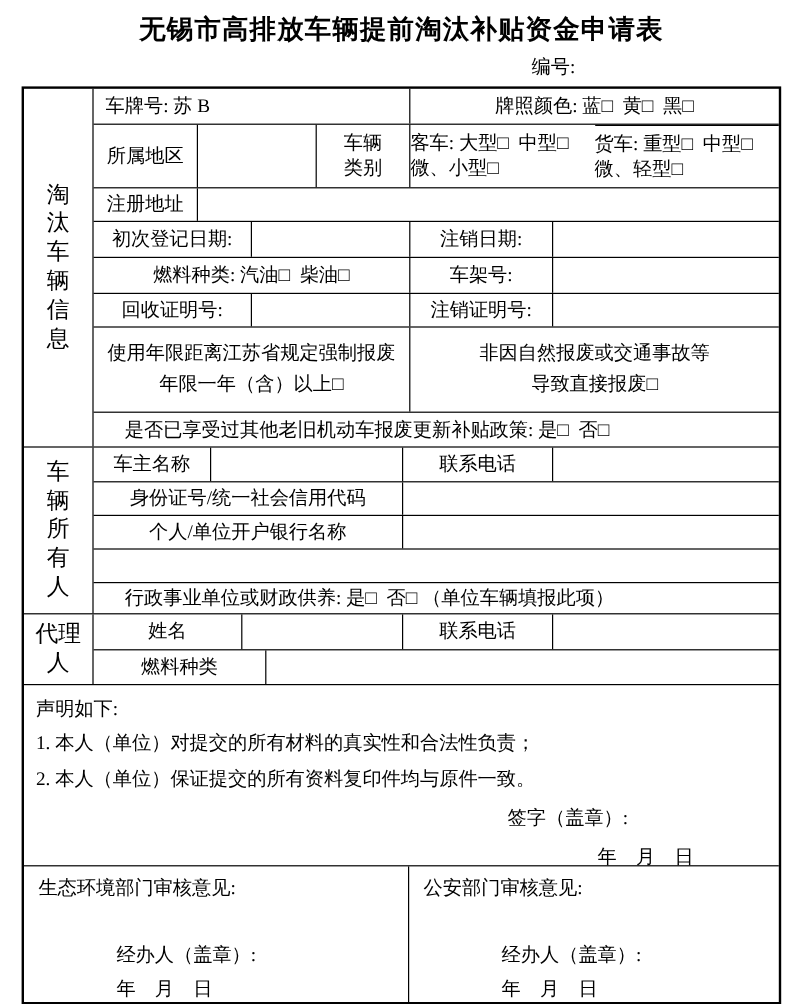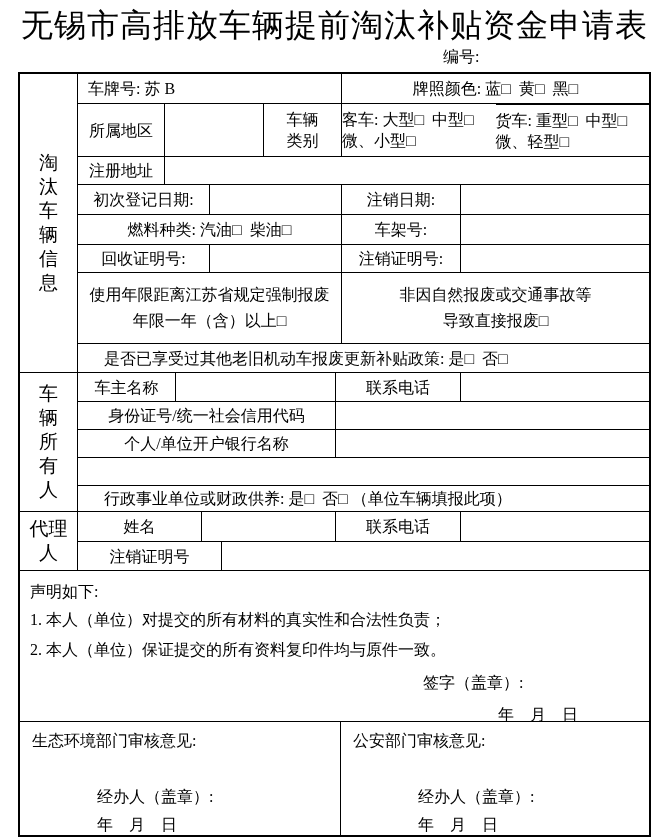--- a/index.html
+++ b/index.html
@@ -4,21 +4,21 @@
 <style>
   * { margin:0; padding:0; box-sizing:border-box; }
   html,body { background:#fff; }
   body {
     width:669px; height:837px;
     font-family:"Liberation Serif","DejaVu Serif",serif;
     color:#000; overflow:hidden;
   }
   .page { position:relative; width:669px; height:837px; }
   .title {
-    text-align:center; font-size:32px; font-weight:normal;
+    text-align:center; font-size:22px; font-weight:bold;
     padding-top:6px; letter-spacing:1px; line-height:38px;
   }
   .no-line {
     margin:2px 0 4px 443px; font-size:16px; height:22px; line-height:22px;
     white-space:pre-wrap;
   }
   .form-table { margin-left:18px; width:633px; border:2px solid #000; }
   .sec { display:flex; align-items:stretch; }
   .sec + .sec { border-top:1px solid #000; }
   .vhead {
@@ -165,21 +165,21 @@
       <div class="vhead">代理
 人</div>
       <div class="sec-body">
         <div class="row h29">
           <div class="cell w124 ctr">姓名</div>
           <div class="cell w134"></div>
           <div class="cell w125 ctr">联系电话</div>
           <div class="cell grow"></div>
         </div>
         <div class="row h29">
-          <div class="cell w144 ctr">注销证明号</div>
+          <div class="cell w144 ctr">燃料种类</div>
           <div class="cell grow"></div>
         </div>
       </div>
     </div>
 
     <div class="sec">
       <div class="decl">
         <div class="decl-heading">声明如下:</div>
         <div class="decl-item">1. 本人（单位）对提交的所有材料的真实性和合法性负责；</div>
         <div class="decl-item">2. 本人（单位）保证提交的所有资料复印件均与原件一致。</div>

